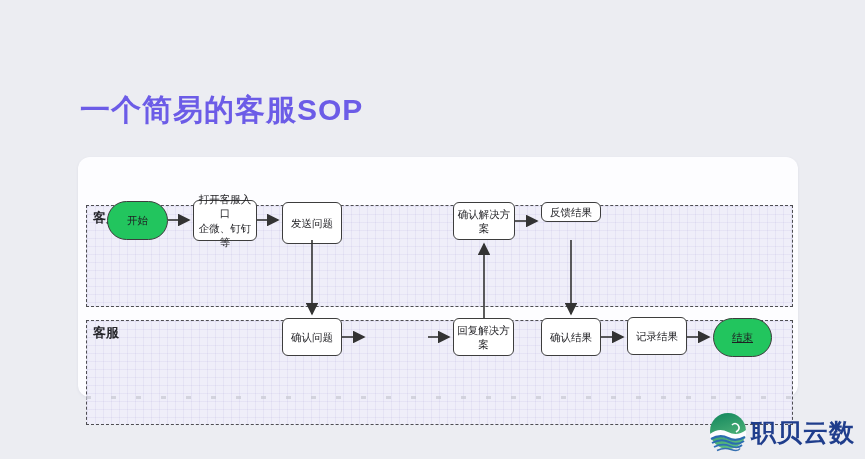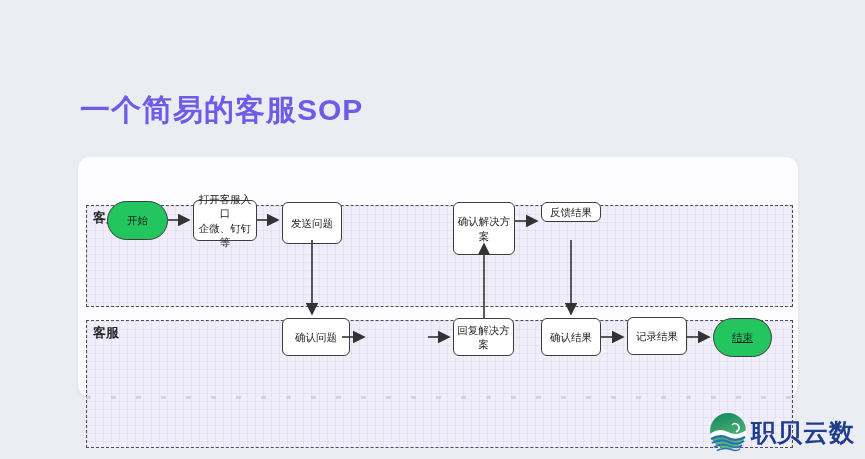--- a/index.html
+++ b/index.html
@@ -30,21 +30,21 @@
     border:1.6px dashed #4E4E52;
     background-color:#EFEEF9;
     background-image:
       linear-gradient(rgba(140,130,200,0.10) 1px, transparent 1px),
       linear-gradient(90deg, rgba(140,130,200,0.10) 1px, transparent 1px);
     background-size:8px 8px;
     box-sizing:border-box;
     margin-top:37px;
   }
   .lane-customer{top:168px;height:102px;}
-  .lane-agent{top:283px;height:128px;}
+  .lane-agent{top:283px;height:105px;}
   .lane-label{
     position:absolute;left:6px;top:3px;
     font-size:13px;font-weight:700;color:#26262B;
   }
 
   
   .tick-strip{
     position:absolute;left:86px;top:396px;width:707px;height:3px;
     background:repeating-linear-gradient(90deg,#C7C8D2 0 5px,transparent 5px 25px);
     opacity:.7;
@@ -90,24 +90,24 @@
       <span class="lane-label">客服</span>
     </div>
   </div>
 
   <div class="tick-strip"></div>
 
   <div class="node terminal" style="left:107px;top:201px;width:61px;height:39px;">开始</div>
   <div class="node" style="left:193px;top:200px;width:64px;height:41px;">打开客服入口
 企微、钉钉等</div>
   <div class="node" style="left:274px;top:202px;width:60px;height:42px;margin-left:8px;">发送问题</div>
-  <div class="node" style="left:453px;top:202px;width:62px;height:53px;">确认解决方案</div>
+  <div class="node" style="left:453px;top:202px;width:62px;height:38px;">确认解决方案</div>
   <div class="node" style="left:541px;top:202px;width:60px;height:20px;">反馈结果</div>
 
-  <div class="node" style="left:282px;top:318px;width:68px;height:38px;">确认问题</div>
+  <div class="node" style="left:282px;top:318px;width:60px;height:38px;">确认问题</div>
   <div class="node" style="left:453px;top:318px;width:61px;height:38px;">回复解决方案</div>
   <div class="node" style="left:541px;top:318px;width:60px;height:38px;">确认结果</div>
   <div class="node" style="left:627px;top:317px;width:60px;height:38px;">记录结果</div>
   <div class="node terminal" style="left:713px;top:318px;width:59px;height:39px;text-decoration:underline;">结束</div>
 
   <svg class="edges" width="865" height="459" viewBox="0 0 865 459">
     <defs>
       <marker id="ah" markerWidth="9" markerHeight="8" refX="7" refY="4" orient="auto">
         <path d="M0,0 L8,4 L0,8 Z" fill="#333"></path>
       </marker>

